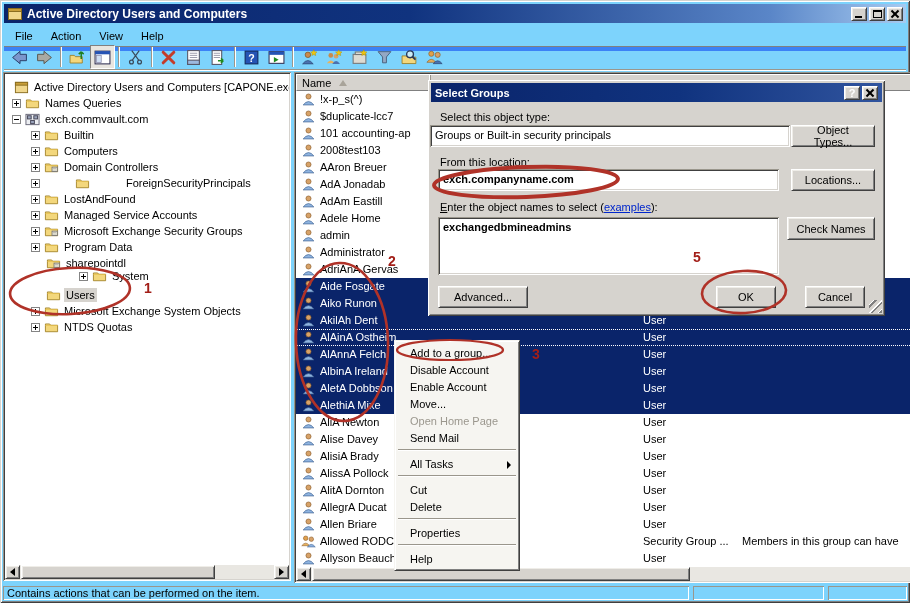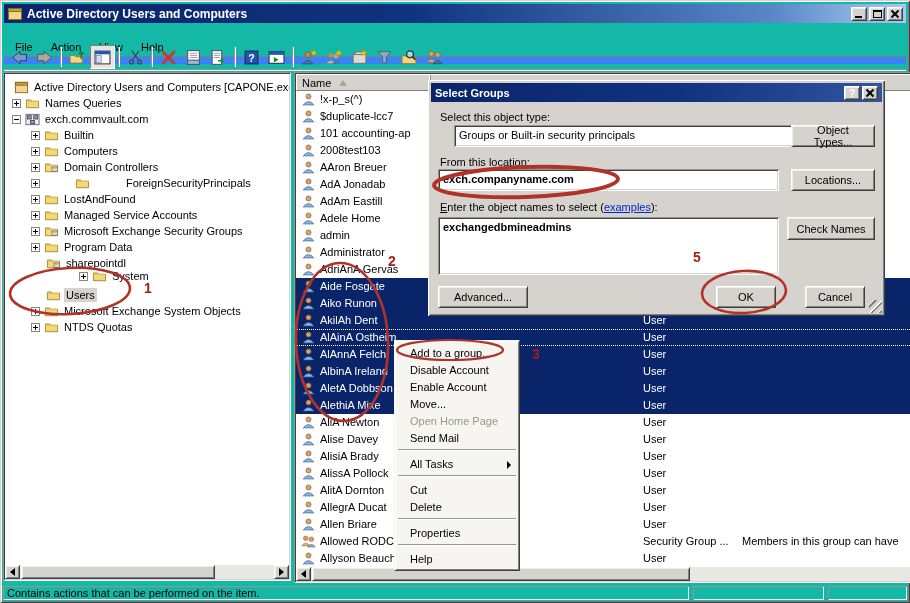--- a/index.html
+++ b/index.html
@@ -1,39 +1,39 @@
 <!DOCTYPE html>
 <html><head>
 <meta charset="utf-8">
 <style>
   html,body{margin:0;padding:0;background:#777;}
   *{box-sizing:border-box;}
   #screen{
-    position:relative;width:910px;height:603px;background:#14b8a6;
+    position:relative;width:910px;height:603px;background:#7dd3fc;
     font-family:"Liberation Sans",sans-serif;font-size:11px;color:#000;
     overflow:hidden;
     box-shadow:inset 1px 1px 0 #d6d3ce, inset -1px -1px 0 #404040,
                inset 2px 2px 0 #fff, inset -2px -2px 0 #808080;
   }
   
   .titlebar{position:absolute;left:4px;top:4px;right:4px;height:19px;
     background:linear-gradient(90deg,#0a246a 0%,#10337f 45%,#5a86c8 85%,#a6caf0 100%);
     display:flex;align-items:center;padding:0 3px;}
   .titlebar .ttl{color:#fff;font-weight:bold;font-size:12px;margin-left:4px;white-space:nowrap;}
   .appicon{width:16px;height:15px;display:inline-block;}
   .winbtns{margin-left:auto;display:flex;gap:2px;}
   .wbtn{width:16px;height:14px;background:#d6d3ce;position:relative;
     border:1px solid;border-color:#fff #404040 #404040 #fff;
     box-shadow:inset 1px 1px 0 #efede8, inset -1px -1px 0 #808080;}
   .g-min{position:absolute;left:3px;bottom:2px;width:7px;height:2px;background:#000;}
   .g-max{position:absolute;left:3px;top:2px;width:9px;height:8px;border:1px solid #000;border-top-width:2px;}
   .g-x1,.g-x2{position:absolute;left:2px;top:5px;width:10px;height:2px;background:#000;}
   .g-x1{transform:rotate(45deg);} .g-x2{transform:rotate(-45deg);}
   
-  .menubar{position:absolute;left:4px;top:24px;right:4px;height:27px;display:flex;align-items:center;padding-left:2px;border-bottom:7px solid #3b82f6;box-shadow:0 -1px 0 #808080 inset;margin-top:13px;}
+  .menubar{position:absolute;left:4px;top:24px;right:4px;height:27px;display:flex;align-items:center;padding-left:2px;border-bottom:4px solid #3b82f6;box-shadow:0 -1px 0 #808080 inset;}
   .menubar span{padding:2px 9px;}
   
   .toolbar{position:absolute;left:4px;top:44px;right:4px;height:27px;display:flex;align-items:center;padding-left:3px;border-bottom:1px solid #fff;box-shadow:0 -1px 0 #9a968c inset;}
   .tbtn{width:25px;height:24px;display:flex;align-items:center;justify-content:center;}
   .tbtn svg{width:17px;height:17px;}
   .tbtn.pressed{border:1px solid;border-color:#808080 #fff #fff #808080;background:#e8e5df;}
   .tsep{width:2px;height:20px;margin:0 3px;border-left:1px solid #9a968c;border-right:1px solid #fff;}
   
   .pane{position:absolute;background:#fff;
     box-shadow:inset 1px 1px 0 #9a968c, inset -1px -1px 0 #fff, inset 2px 2px 0 #404040, inset -2px -2px 0 #d6d3ce;}
@@ -730,21 +730,21 @@
       <span>Select Groups</span>
       <span class="dlg-btns">
         <span class="wbtn" style="font-weight:bold;font-size:11px;text-align:center;line-height:12px;">?</span>
         <span class="wbtn">
             <i class="g-x1"></i>
             <i class="g-x2"></i>
           </span>
       </span>
     </div>
     <div class="dlg-label" style="left:12px;top:31px;">Select this object type:</div>
-    <div class="dlg-box" style="left:26px;top:45px;width:360px;height:22px;">Groups or Built-in security principals</div>
+    <div class="dlg-box" style="left:2px;top:45px;width:360px;height:22px;">Groups or Built-in security principals</div>
     <button class="btn" style="left:363px;top:45px;width:84px;height:22px;">Object Types...</button>
 
     <div class="dlg-label" style="left:12px;top:76px;">From this location:</div>
     <div class="dlg-box" style="left:10px;top:89px;width:341px;height:22px;font-weight:bold;">exch.companyname.com</div>
     <button class="btn" style="left:363px;top:89px;width:84px;height:22px;">Locations...</button>
 
     <div class="dlg-label" style="left:12px;top:121px;">
       <span class="uchar">E</span><span>nter the object names to select (</span><span class="ulink">examples</span><span>):</span>
     </div>
     <div class="dlg-box" style="left:10px;top:137px;width:341px;height:58px;font-weight:bold;">exchangedbmineadmins</div>

